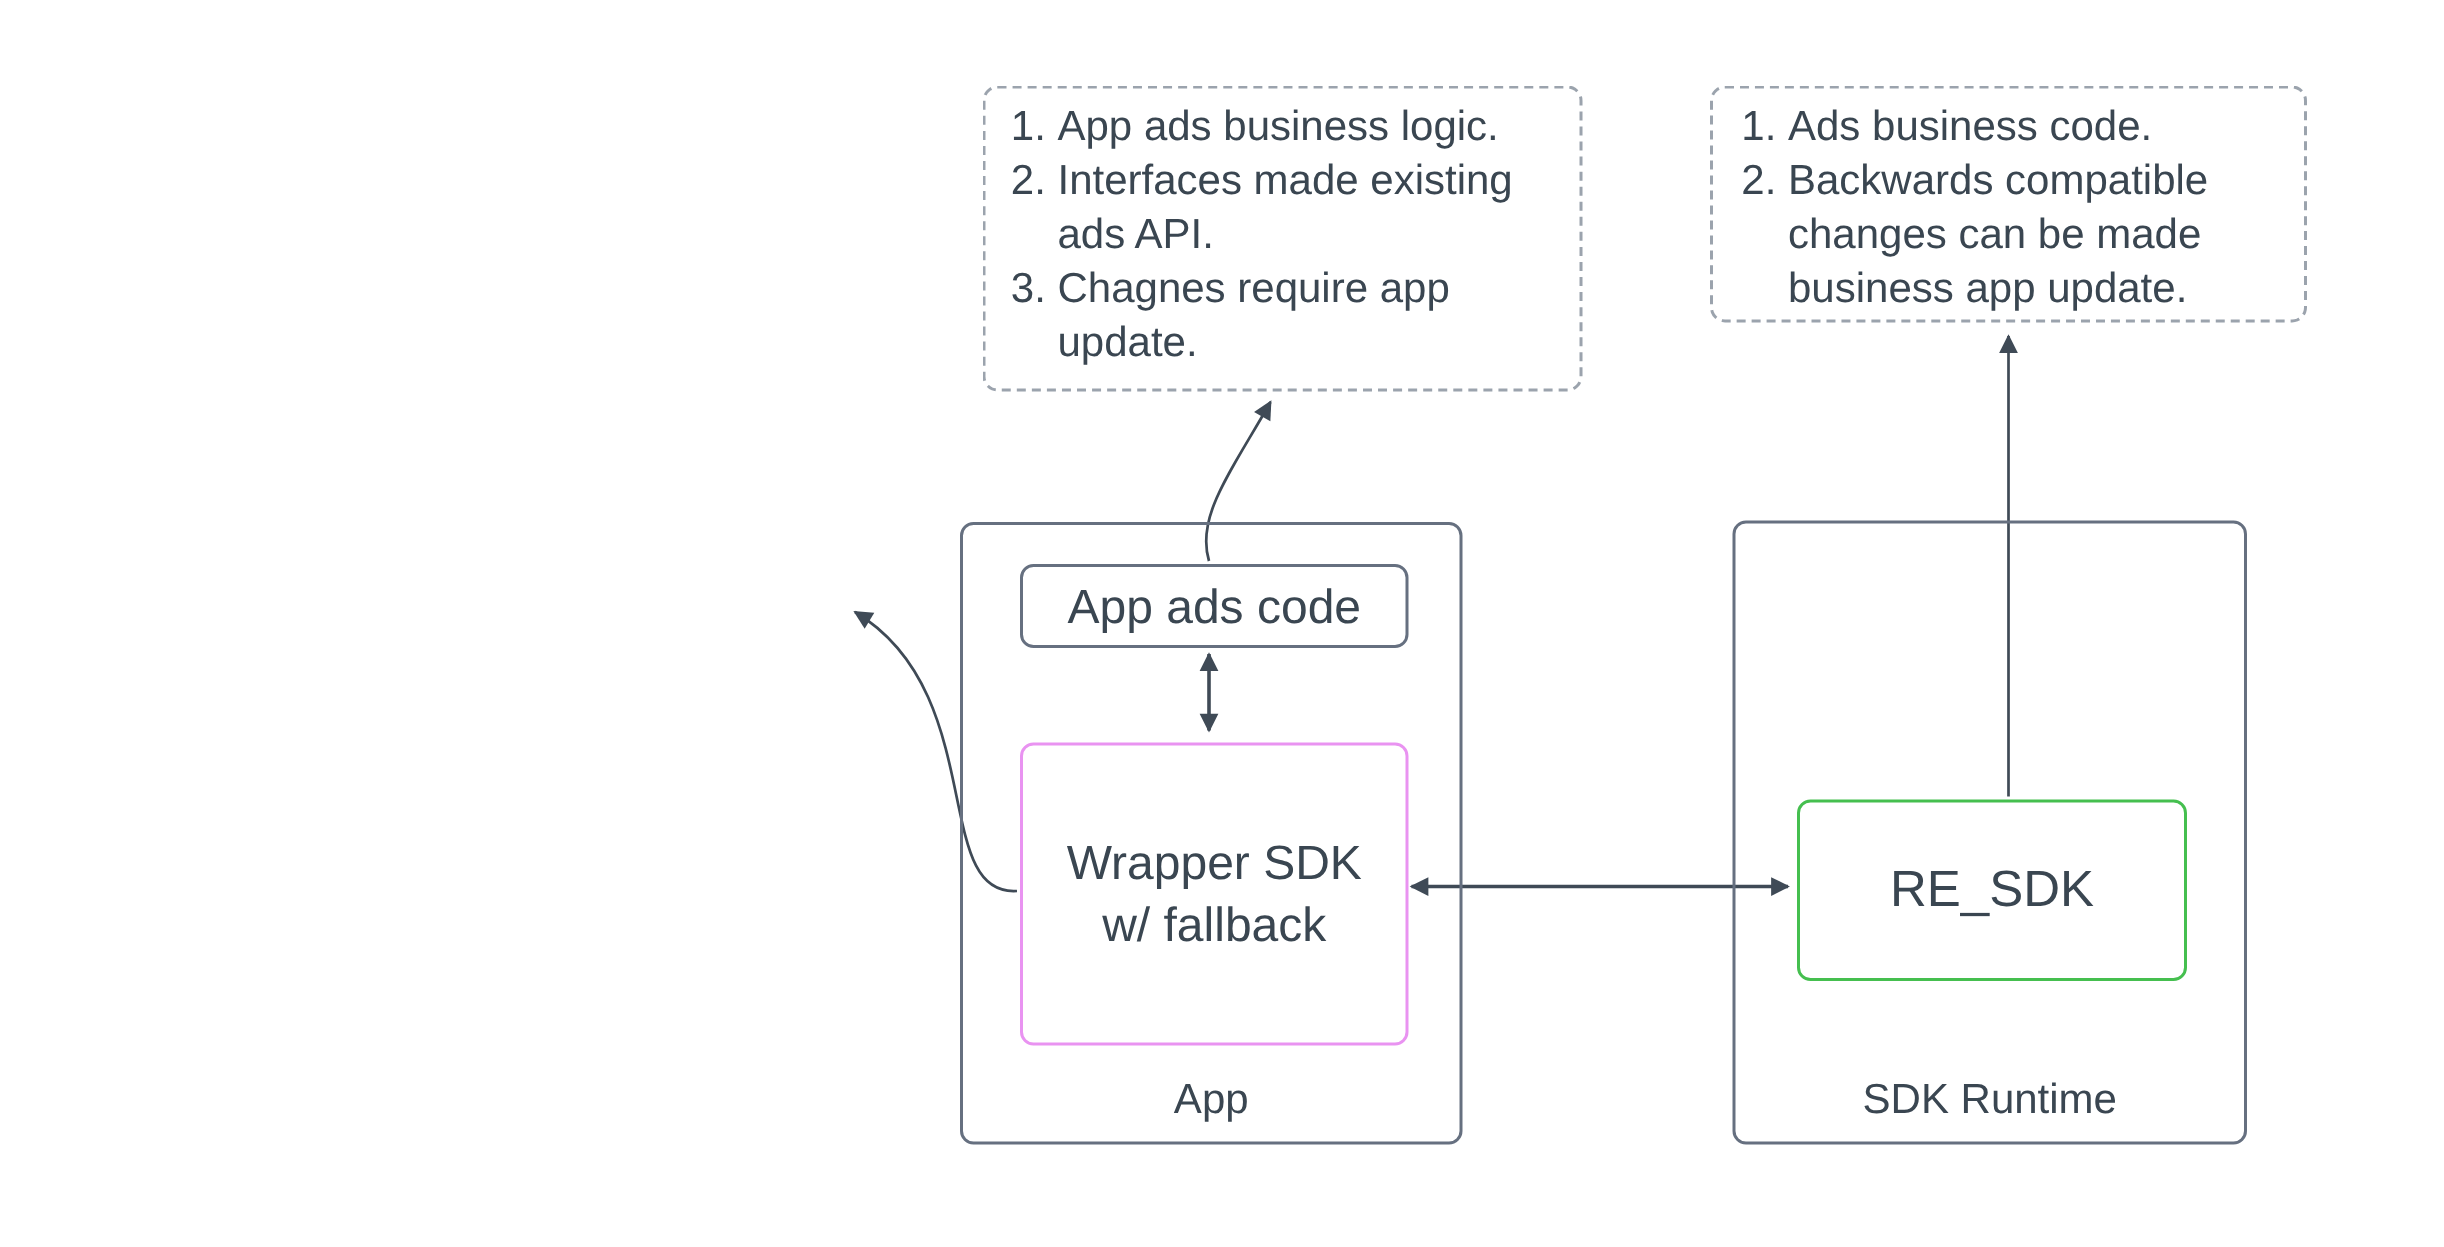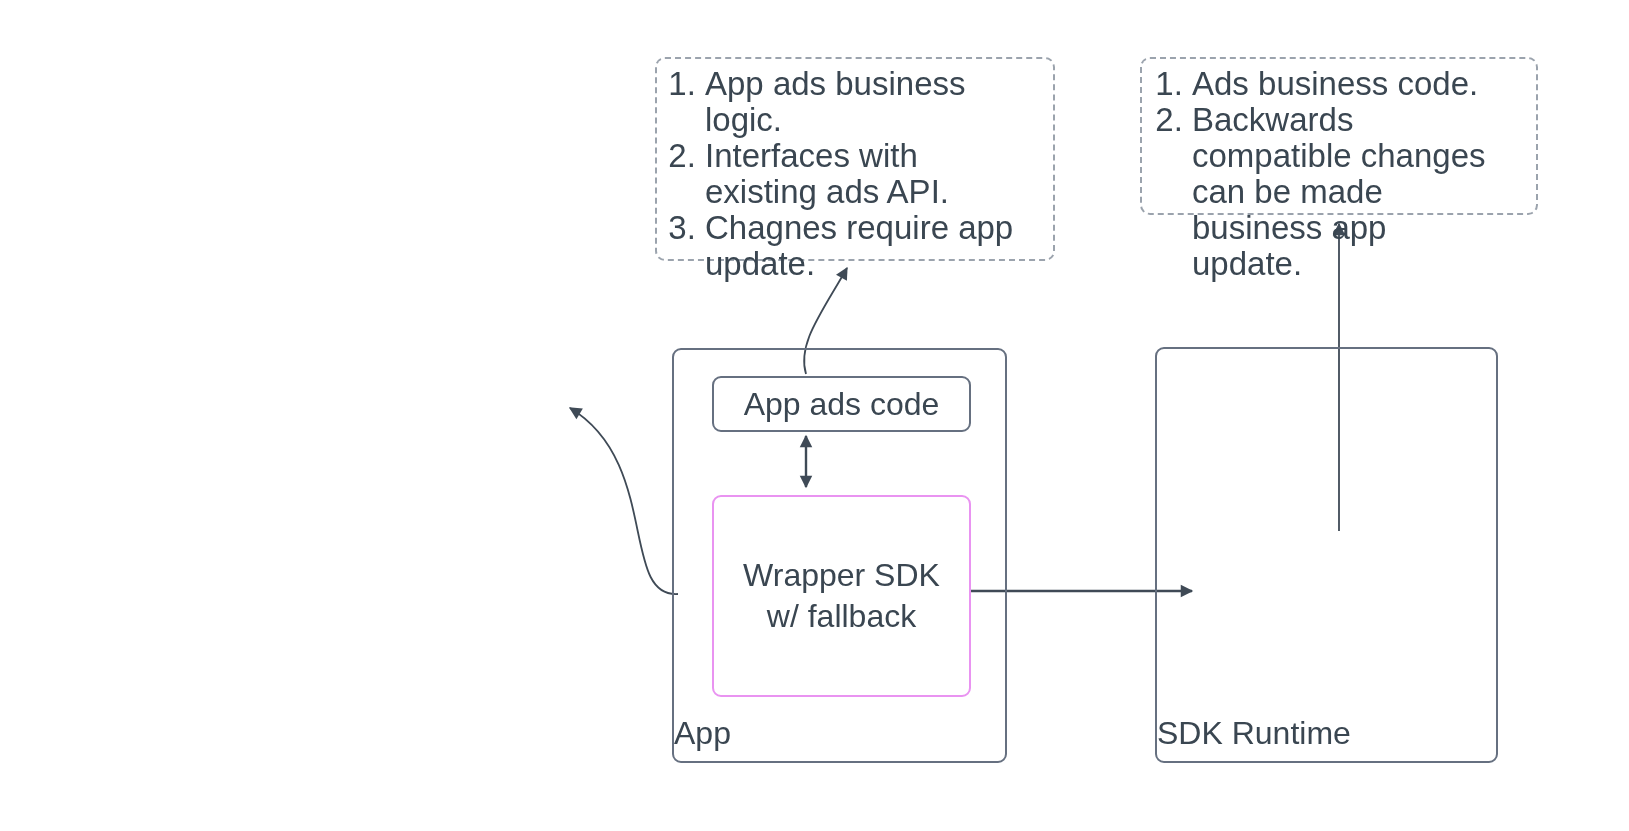--- a/index.html
+++ b/index.html
@@ -18,43 +18,43 @@
   svg.connectors .thick{stroke-width:2.4;}
   svg.connectors marker path{fill:var(--arrow,#3f4a56);stroke:none;}
 
   
   .note{
     position:absolute;
     border:2px dashed var(--note-border,#9ba3ad);
     border-radius:10px;
     background:#fff;
     box-sizing:border-box;
-    font-size:33px;
+    font-size:28px;
     line-height:36px;
   }
   .note ol{margin:4px 0 0 0;padding-left:40px;}
   .note li{padding:0;margin:0;}
 
   #note-left{left:95px;top:315px;width:465px;height:240px;padding:3px 44px 0 8px;}
   #note-top-center{left:655px;top:57px;width:400px;height:204px;padding:3px 30px 0 8px;}
   #note-top-right{left:1140px;top:57px;width:398px;height:158px;padding:3px 38px 0 10px;}
 
   
   .container{
     position:absolute;
     border:2px solid var(--container-border,#667080);
     border-radius:9px;
     box-sizing:border-box;
     background:transparent;
   }
-  #app-container{left:672px;top:348px;width:335px;height:415px;text-decoration:underline;}
+  #app-container{left:640px;top:348px;width:335px;height:415px;text-decoration:underline;}
   #sdk-container{left:1155px;top:347px;width:343px;height:416px;}
   .container-label{
     position:absolute;left:0;right:0;bottom:10px;
-    font-size:32px;line-height:36px;
+    text-align:center;font-size:28px;line-height:36px;
     color:var(--text,#3a4651);
   }
 
   
   .node{
     position:absolute;
     box-sizing:border-box;
     border-radius:9px;
     background:#fff;
     display:flex;align-items:center;justify-content:center;
@@ -86,21 +86,21 @@
 
     <path class="link thick" d="M 941,591 L 1192,591" marker-start="url(#arrowhead)" marker-end="url(#arrowhead)"></path>
 
     <path class="link thin" d="M 1339,531 L 1339,224" marker-end="url(#arrowhead)"></path>
   </svg>
 
 
   <div class="note" id="note-top-center">
     <ol>
       <li>App ads business logic.</li>
-      <li>Interfaces with existing ads API.</li>
+      <li>Interfaces made existing ads API.</li>
       <li>Chagnes require app update.</li>
     </ol>
   </div>
 
   <div class="note" id="note-top-right">
     <ol>
       <li>Ads business code.</li>
       <li>Backwards compatible changes can be made business app update.</li>
     </ol>
   </div>
@@ -109,16 +109,19 @@
     <div class="node" id="app-ads-code">
       <span>App ads code</span>
     </div>
     <div class="node" id="wrapper-sdk">
       <span>Wrapper SDK w/ fallback</span>
     </div>
     <div class="container-label">App</div>
   </div>
 
   <div class="container" id="sdk-container">
+    <div class="node" id="re-sdk">
+      <span>RE_SDK</span>
+    </div>
     <div class="container-label">SDK Runtime</div>
   </div>
 
 </div>
 
 </body></html>

